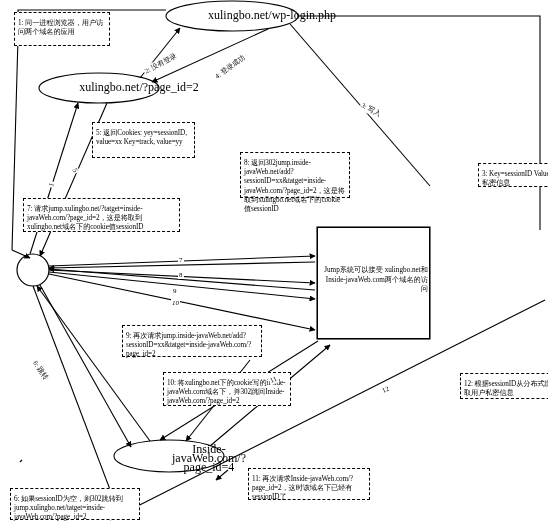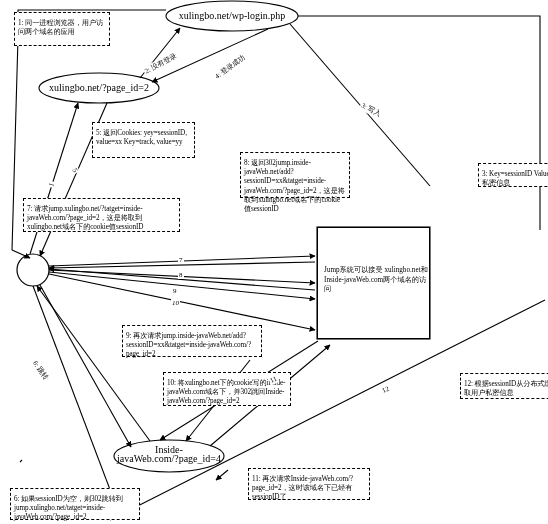--- a/index.html
+++ b/index.html
@@ -33,35 +33,37 @@
   }
   .plainbox {
     position: absolute;
     border: 1px solid #000;
     background: #fff;
     font-family: "Liberation Serif", serif;
     font-size: 7.2px;
     line-height: 9.6px;
     box-sizing: border-box;
     color: #000;
+    text-align: right;
   }
   .plainbox .txt {
     position: absolute;
     left: 6px;
     top: 38px;
     width: 104px;
   }
   .node-label {
     position: absolute;
     text-align: center;
     font-family: "Liberation Serif", serif;
-    font-size: 10px;
+    font-size: 12px;
     line-height: 9px;
     color: #000;
     pointer-events: none;
+    padding-left: 40px;
   }
   .edge-label {
     position: absolute;
     font-family: "Liberation Serif", serif;
     font-size: 7px;
     color: #000;
     background: #fff;
     padding: 0 1px;
     white-space: nowrap;
   }

